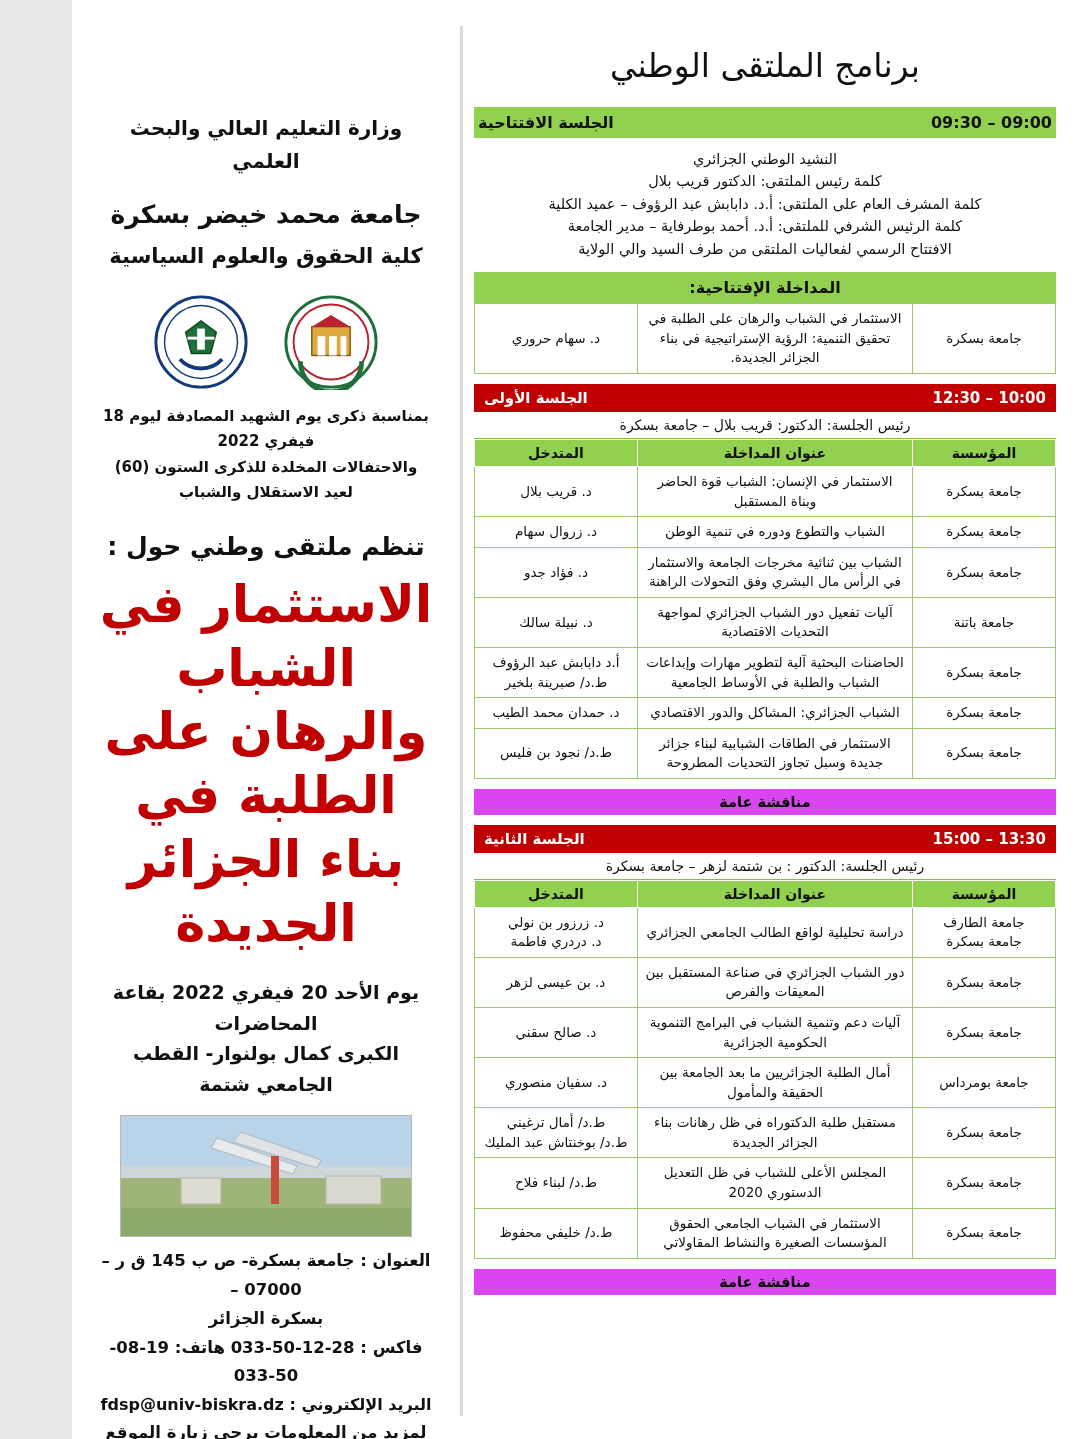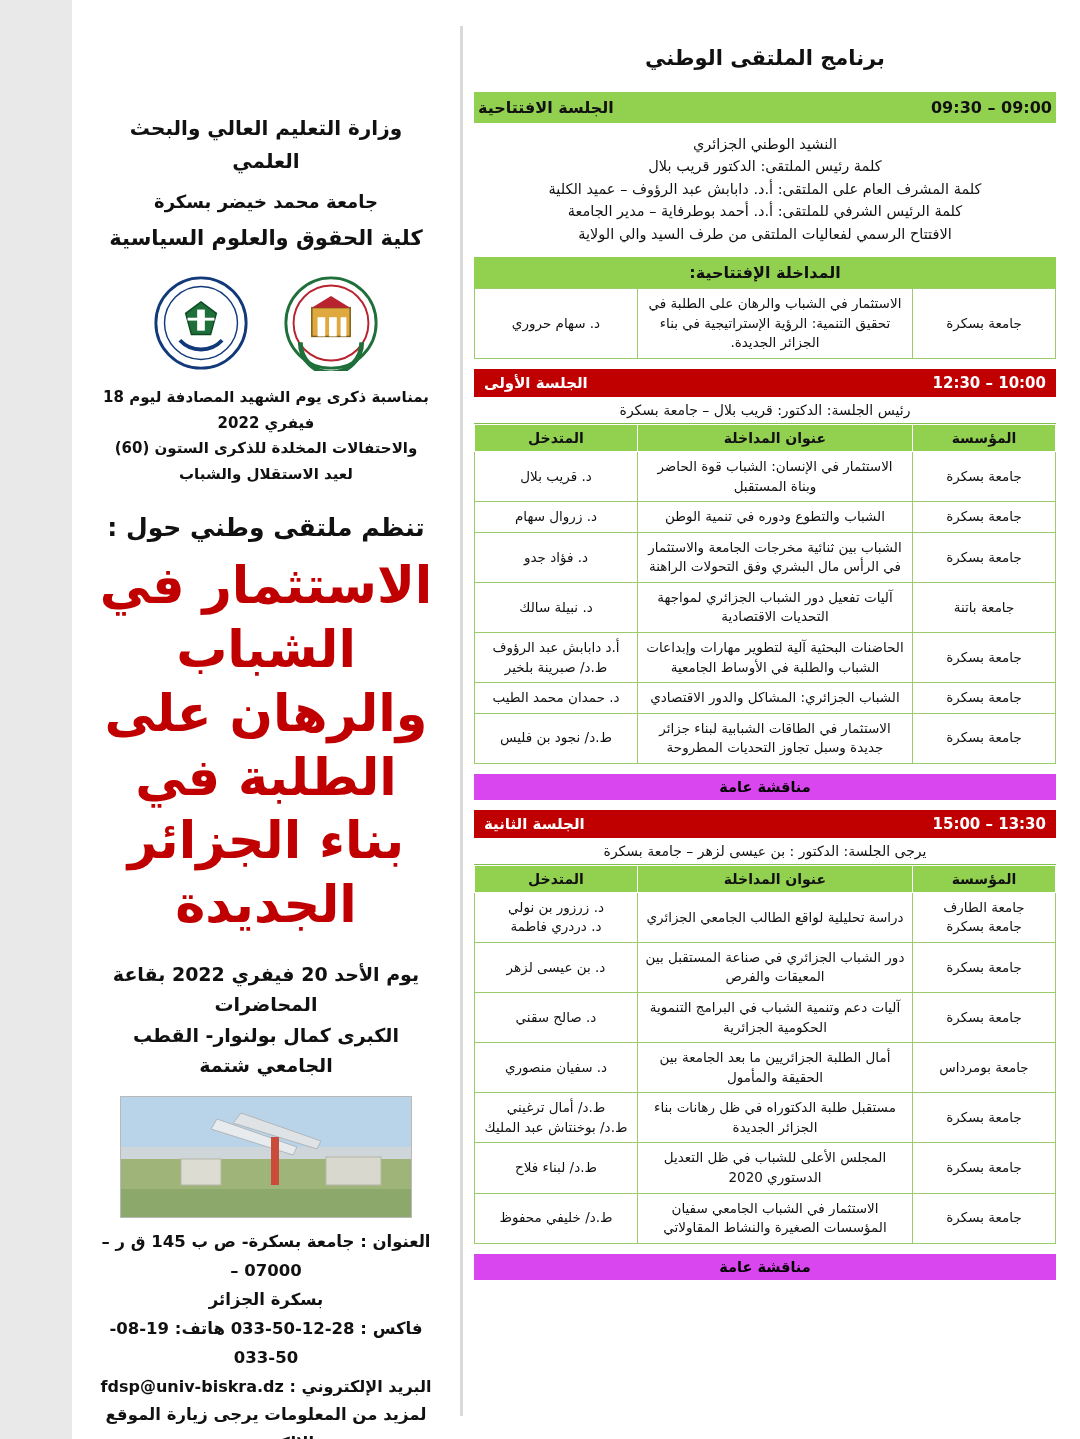--- a/index.html
+++ b/index.html
@@ -12,21 +12,21 @@
   .page{
     position:absolute;left:72px;top:0;width:1008px;height:1439px;
     background:#ffffff;
   }
   
   .program{
     position:absolute;right:0px;top:0;width:620px;height:1439px;
     padding:0 24px 0 14px;box-sizing:border-box;
   }
   .prog-title{
-    text-align:center;font-weight:bold;font-size:21px;color:#111;
+    text-align:center;font-weight:normal;font-size:33px;color:#111;
     margin-top:46px;margin-bottom:22px;letter-spacing:0px;
   }
   .band{
     background:#92d050;color:#111;font-weight:bold;text-align:center;
     font-size:16px;padding:6px 4px;margin:0 0 0 0;
   }
   .band-red{
     background:#c00000;color:#fff;font-weight:bold;font-size:15px;
     padding:5px 10px;display:flex;justify-content:space-between;
   }
@@ -63,21 +63,21 @@
 
   
   .poster{
     position:absolute;left:0;top:0;width:388px;height:1020px;
     box-sizing:border-box;padding:26px 26px 28px 26px;text-align:center;
   }
   .uni-head{
     font-weight:bold;color:#111;line-height:1.65;margin-top:86px;
   }
   .uni-head .l1{font-size:20px;}
-  .uni-head .l2{font-size:18px;margin-top:9px;}
+  .uni-head .l2{font-size:25px;margin-top:16px;}
   .uni-head .l3{font-size:21px;margin-top:4px;}
   .logos{
     display:flex;justify-content:center;gap:34px;margin-top:20px;margin-bottom:14px;
   }
   .logo{width:96px;height:96px;position:relative;}
   .logo svg{width:100%;height:100%;}
   .occasion{
     font-size:15px;font-weight:bold;color:#111;line-height:1.7;margin-top:6px;
   }
   .organizes{
@@ -194,21 +194,21 @@
       </tr>
     </tbody>
       </table>
 
     <div class="general-band">مناقشة عامة</div>
 
     <div class="band-red">
       <span>13:30 – 15:00</span>
       <span>الجلسة الثانية</span>
     </div>
-    <div class="chair">يرجى الجلسة: الدكتور : بن عيسى لزهر – جامعة بسكرة</div>
+    <div class="chair">رئيس الجلسة: الدكتور : بن شتمة لزهر – جامعة بسكرة</div>
 
     <table>
       <tbody>
           <tr>
         <th class="inst">المؤسسة</th>
         <th>عنوان المداخلة</th>
         <th class="speaker">المتدخل</th>
       </tr>
       <tr>
         <td class="inst" style="white-space:pre-line">جامعة الطارف
@@ -238,21 +238,21 @@
         <td class="speaker" style="white-space:pre-line">ط.د/ أمال ترغيني
 ط.د/ بوخنتاش عبد المليك</td>
       </tr>
       <tr>
         <td class="inst">جامعة بسكرة</td>
         <td class="title">المجلس الأعلى للشباب في ظل التعديل الدستوري 2020</td>
         <td class="speaker">ط.د/ لبناء فلاح</td>
       </tr>
       <tr>
         <td class="inst">جامعة بسكرة</td>
-        <td class="title">الاستثمار في الشباب الجامعي سفيان المؤسسات الصغيرة والنشاط المقاولاتي</td>
+        <td class="title">الاستثمار في الشباب الجامعي الحقوق المؤسسات الصغيرة والنشاط المقاولاتي</td>
         <td class="speaker">ط.د/ خليفي محفوظ</td>
       </tr>
     </tbody>
       </table>
 
     <div class="general-band">مناقشة عامة</div>
   </div>
 
   <div class="poster">
 

